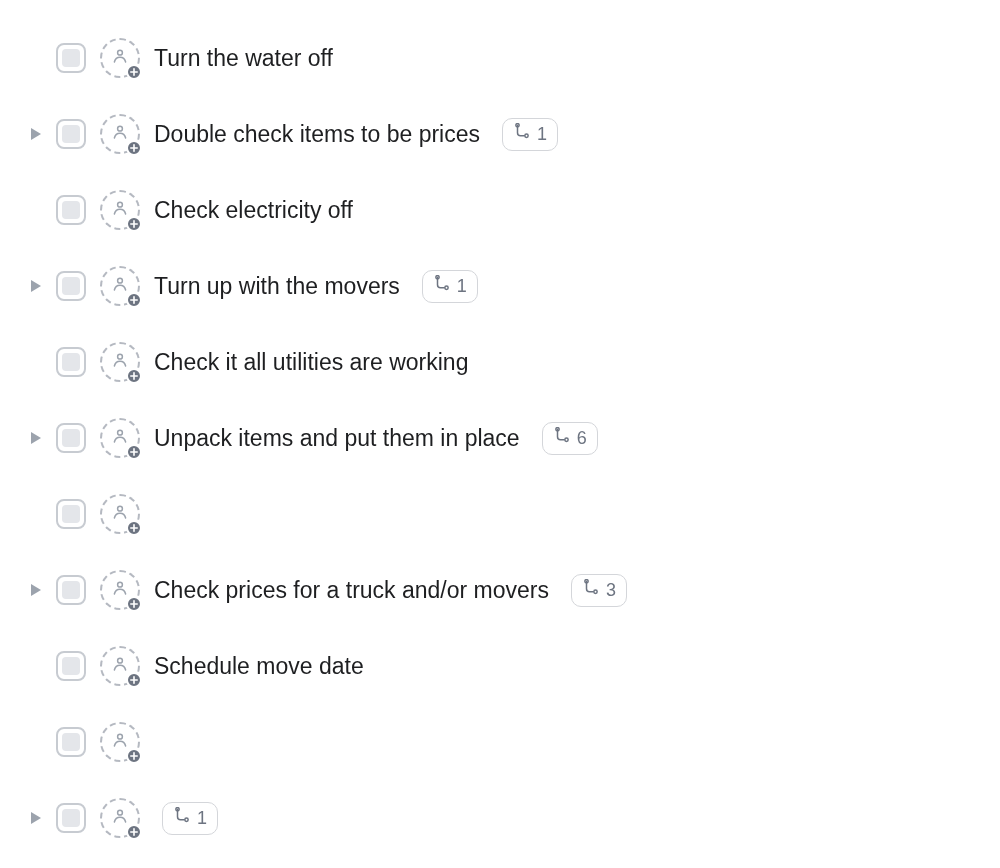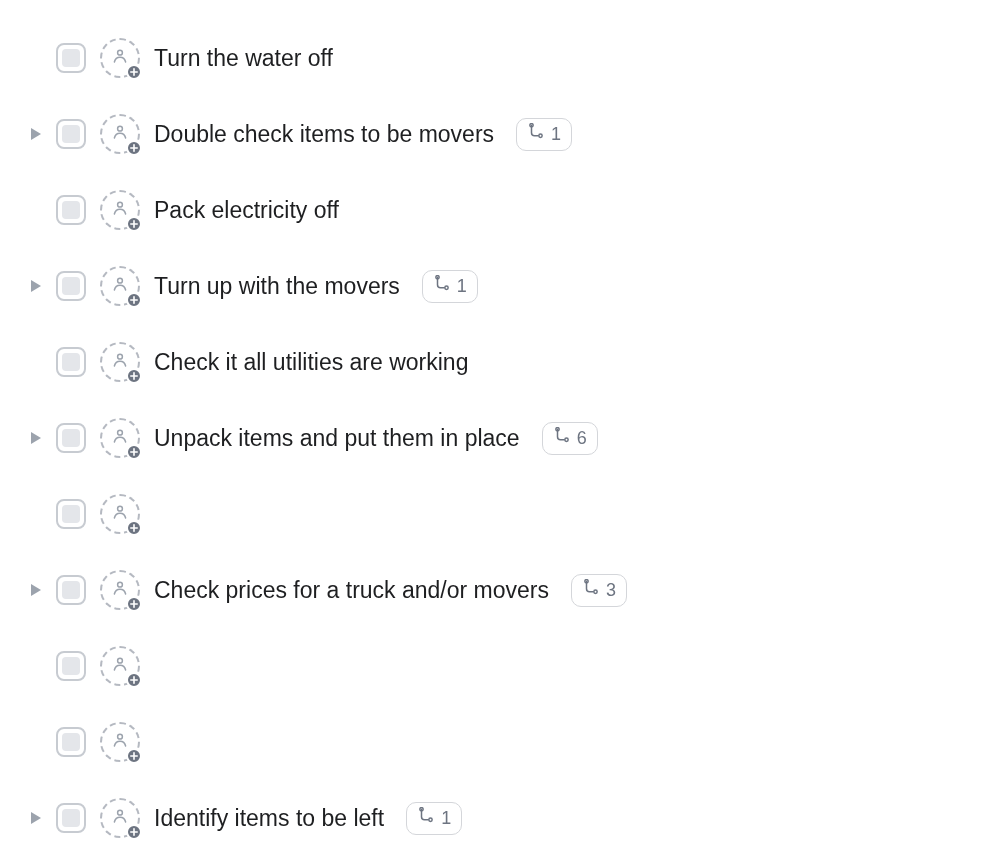--- a/index.html
+++ b/index.html
@@ -152,21 +152,21 @@
         <div class="assignee-person"><svg width="18" height="18" viewBox="0 0 24 24">
             <circle cx="12" cy="7.5" r="3.2" fill="none" stroke="currentColor" stroke-width="2"></circle>
             <path d="M4.5 20c1-4.5 4-6.5 7.5-6.5s6.5 2 7.5 6.5" fill="none" stroke="currentColor" stroke-width="2" stroke-linecap="round"></path>
           </svg></div>
         <div class="assignee-plus">
           <svg width="8" height="8" viewBox="0 0 10 10">
             <path d="M5 1v8M1 5h8" stroke="currentColor" stroke-width="2" stroke-linecap="round"></path>
           </svg>
         </div>
       </div>
-      <span class="task-title">Double check items to be movers</span>
+      <span class="task-title">Double check items to be prices</span>
       <span class="subtask-badge">
         <span><svg width="18" height="18" viewBox="0 0 24 24">
             <path d="M6 3v10a4 4 0 0 0 4 4h5" fill="none" stroke="currentColor" stroke-width="2" stroke-linecap="round"></path>
             <circle cx="6" cy="3" r="2.2" fill="none" stroke="currentColor" stroke-width="2"></circle>
             <circle cx="18" cy="17" r="2.2" fill="none" stroke="currentColor" stroke-width="2"></circle>
           </svg></span>
         <span>1</span>
       </span>
     </div>
     <div class="task-row">
@@ -183,21 +183,21 @@
         <div class="assignee-person"><svg width="18" height="18" viewBox="0 0 24 24">
             <circle cx="12" cy="7.5" r="3.2" fill="none" stroke="currentColor" stroke-width="2"></circle>
             <path d="M4.5 20c1-4.5 4-6.5 7.5-6.5s6.5 2 7.5 6.5" fill="none" stroke="currentColor" stroke-width="2" stroke-linecap="round"></path>
           </svg></div>
         <div class="assignee-plus">
           <svg width="8" height="8" viewBox="0 0 10 10">
             <path d="M5 1v8M1 5h8" stroke="currentColor" stroke-width="2" stroke-linecap="round"></path>
           </svg>
         </div>
       </div>
-      <span class="task-title">Pack electricity off</span>
+      <span class="task-title">Check electricity off</span>
     </div>
     <div class="task-row">
       <div class="expand-toggle">
         <svg width="10" height="12" viewBox="0 0 10 12">
           <polygon points="0,0 10,6 0,12" fill="currentColor"></polygon>
         </svg>
       </div>
       <div class="checkbox">
         <div class="checkbox-inner"></div>
       </div>
@@ -344,20 +344,21 @@
         <div class="assignee-person"><svg width="18" height="18" viewBox="0 0 24 24">
             <circle cx="12" cy="7.5" r="3.2" fill="none" stroke="currentColor" stroke-width="2"></circle>
             <path d="M4.5 20c1-4.5 4-6.5 7.5-6.5s6.5 2 7.5 6.5" fill="none" stroke="currentColor" stroke-width="2" stroke-linecap="round"></path>
           </svg></div>
         <div class="assignee-plus">
           <svg width="8" height="8" viewBox="0 0 10 10">
             <path d="M5 1v8M1 5h8" stroke="currentColor" stroke-width="2" stroke-linecap="round"></path>
           </svg>
         </div>
       </div>
+      <span class="task-title">Schedule move date</span>
     </div>
     <div class="task-row">
       <div class="expand-toggle hidden">
         <svg width="10" height="12" viewBox="0 0 10 12">
           <polygon points="0,0 10,6 0,12" fill="currentColor"></polygon>
         </svg>
       </div>
       <div class="checkbox">
         <div class="checkbox-inner"></div>
       </div>
@@ -388,21 +389,20 @@
         <div class="assignee-person"><svg width="18" height="18" viewBox="0 0 24 24">
             <circle cx="12" cy="7.5" r="3.2" fill="none" stroke="currentColor" stroke-width="2"></circle>
             <path d="M4.5 20c1-4.5 4-6.5 7.5-6.5s6.5 2 7.5 6.5" fill="none" stroke="currentColor" stroke-width="2" stroke-linecap="round"></path>
           </svg></div>
         <div class="assignee-plus">
           <svg width="8" height="8" viewBox="0 0 10 10">
             <path d="M5 1v8M1 5h8" stroke="currentColor" stroke-width="2" stroke-linecap="round"></path>
           </svg>
         </div>
       </div>
-      <span class="task-title">Identify items to be left</span>
       <span class="subtask-badge">
         <span><svg width="18" height="18" viewBox="0 0 24 24">
             <path d="M6 3v10a4 4 0 0 0 4 4h5" fill="none" stroke="currentColor" stroke-width="2" stroke-linecap="round"></path>
             <circle cx="6" cy="3" r="2.2" fill="none" stroke="currentColor" stroke-width="2"></circle>
             <circle cx="18" cy="17" r="2.2" fill="none" stroke="currentColor" stroke-width="2"></circle>
           </svg></span>
         <span>1</span>
       </span>
     </div>
   </div>

